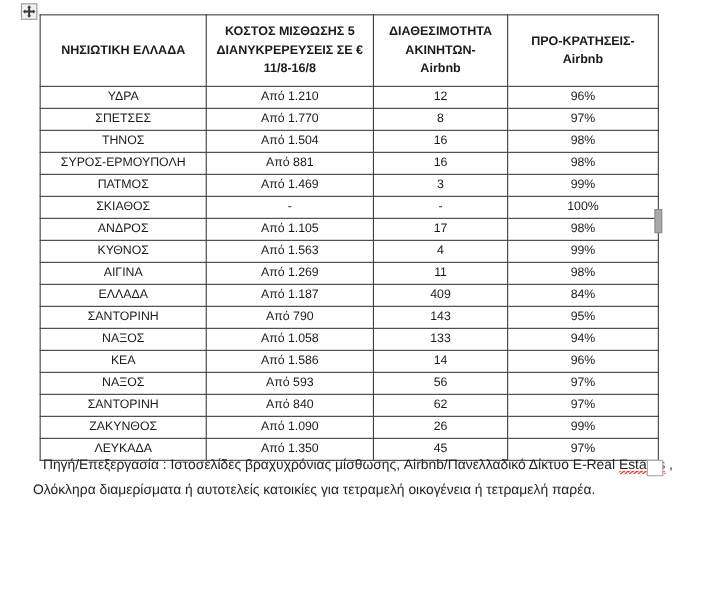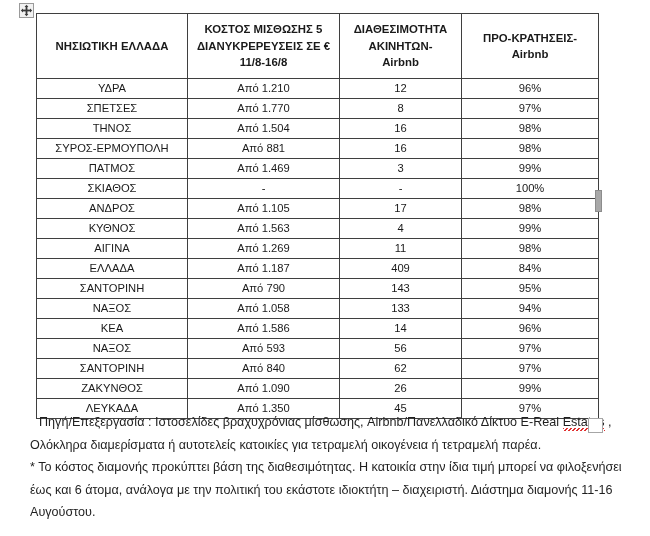--- a/index.html
+++ b/index.html
@@ -278,18 +278,17 @@
         </tbody>
     </table>
   </div>
 
   <div class="edge-handle"></div>
 
   <div class="footer">
     <p class="para1">
       <b>Πηγή/Επεξεργασία</b><span> : </span><span>Ιστοσελίδες βραχυχρόνιας μίσθωσης, Airbnb/Πανελλαδικό Δίκτυο E-Real </span><span class="spell">Estates</span><span> , Ολόκληρα διαμερίσματα ή αυτοτελείς κατοικίες για τετραμελή οικογένεια ή τετραμελή παρέα.</span>
     </p>
-    <p>* Το κόστος διαμονής προκύπτει βάση της διαθεσιμότητας. Η κατοικία στην ίδια τιμή μπορεί να φιλοξενήσει έως και 6 άτομα, ανάλογα με την πολιτική του εκάστοτε ιδιοκτήτη – διαχειριστή. Διάστημα διαμονής 11-16 Αυγούστου.</p>
   </div>
 
   <div class="anchor-box"></div>
 
 </div>
 
 </body></html>

